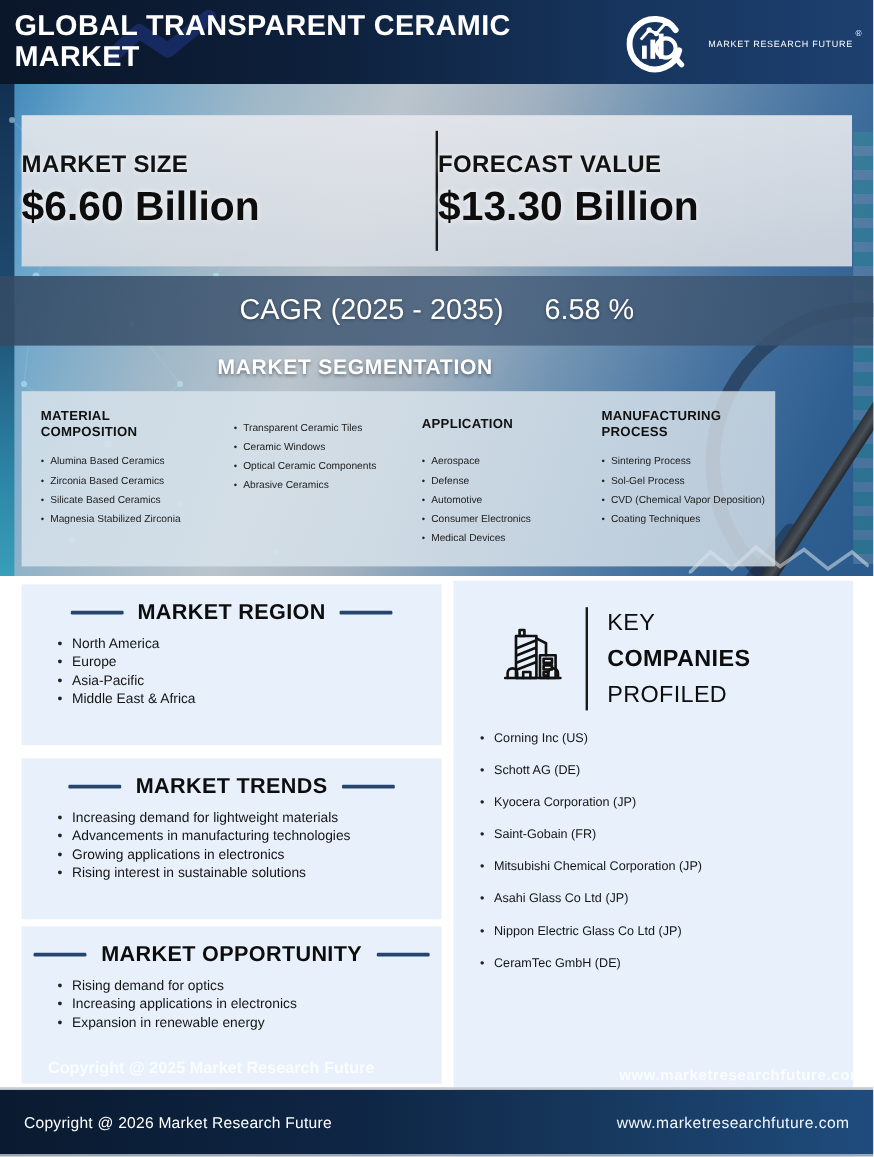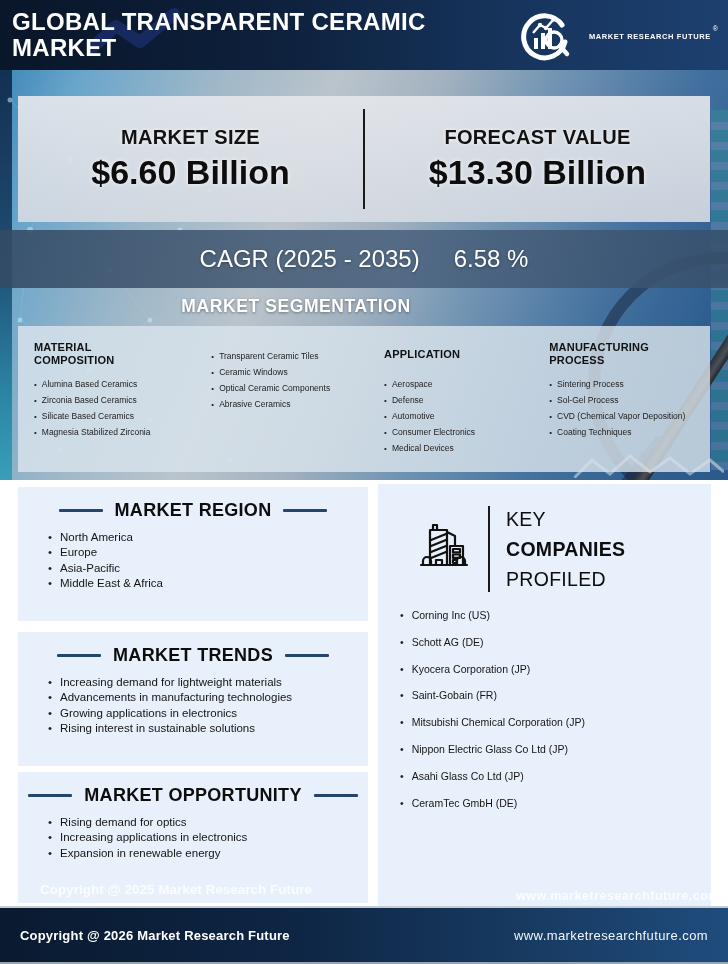--- a/index.html
+++ b/index.html
@@ -6,21 +6,21 @@
   body{width:728px;height:964px;overflow:hidden;font-family:"Liberation Sans",sans-serif;}
   .poster{position:relative;width:728px;height:964px;background:#ffffff;overflow:hidden;}
 
   
   .header{position:absolute;left:0;top:0;width:728px;height:70px;
     background:linear-gradient(90deg,#0a1629 0%,#0d1f3a 35%,#16345c 70%,#1d4070 100%);}
   .header-title{position:absolute;left:12px;top:9px;max-width:440px;color:#ffffff;
     font-size:24px;font-weight:bold;line-height:26px;letter-spacing:.3px;z-index:3;}
   .header-zigzag{position:absolute;left:88px;top:8px;z-index:1;opacity:.9;}
   .brand{position:absolute;right:10px;top:11px;display:flex;align-items:center;z-index:3;}
-  .brand-text{color:#ffffff;font-size:7.5px;font-weight:bold;letter-spacing:.6px;margin-left:18px;}
+  .brand-text{color:#ffffff;font-size:7.5px;font-weight:normal;letter-spacing:.6px;margin-left:18px;}
   .brand-reg{color:#ffffff;font-size:7px;vertical-align:super;position:relative;top:-8px;margin-left:2px;}
 
   
   .banner{position:absolute;left:0;top:70px;width:728px;height:410px;overflow:hidden;
     background:linear-gradient(112deg,#3e86b8 0%,#69a5cb 9%,#9db7c8 24%,#bac4cc 38%,#a3b2c0 50%,#7496b4 62%,#44719f 78%,#2f5f91 90%,#295a8b 100%);}
   .banner-left-edge{position:absolute;left:0;top:0;width:12px;height:100%;
     background:linear-gradient(180deg,#0a2140 0%,#123c62 45%,#1d7fa0 80%,#2a9bb5 100%);opacity:.85;}
   .plexus{position:absolute;left:0;top:0;opacity:.55;}
   .magnifier-ring{position:absolute;left:588px;top:182px;width:266px;height:266px;border-radius:50%;
     border:12px solid rgba(24,34,54,.5);box-sizing:border-box;}
@@ -28,38 +28,38 @@
     background:rgba(24,34,54,.45);transform:rotate(38deg);border-radius:6px;}
   .pencil{position:absolute;left:664px;top:200px;width:13px;height:330px;
     background:linear-gradient(90deg,#2c3138,#4a5058 55%,#23272c);transform:rotate(33deg);}
   .right-bars{position:absolute;right:0;top:40px;width:17px;height:360px;opacity:.6;
     background:repeating-linear-gradient(180deg,rgba(46,160,150,.55) 0 12px,rgba(235,245,248,.25) 12px 20px);}
   .chevrons{position:absolute;right:4px;bottom:2px;opacity:.45;}
 
   .stats-panel{position:absolute;left:18px;top:26px;width:692px;height:126px;
     background:linear-gradient(180deg,rgba(228,231,236,.92),rgba(214,219,226,.9));
     display:flex;align-items:center;justify-content:space-around;}
-  .stat{flex:1;text-align:center;}
+  .stat{flex:1;text-align:left;}
   .stat-label{font-size:20px;font-weight:bold;color:#121212;letter-spacing:.3px;
     text-shadow:0 0 4px rgba(255,255,255,.8);}
   .stat-value{font-size:34px;font-weight:bold;color:#0d0d0d;margin-top:4px;
     text-shadow:0 0 5px rgba(255,255,255,.85);}
   .stat-divider{width:2px;height:100px;background:#1a1a1a;flex:0 0 2px;}
 
   .cagr-band{position:absolute;left:0;top:160px;width:728px;height:58px;
     background:linear-gradient(90deg,rgba(52,74,100,.88),rgba(72,96,124,.85) 55%,rgba(56,80,108,.88));
     display:flex;align-items:center;justify-content:center;gap:34px;}
   .cagr-label,.cagr-value{color:#ffffff;font-size:24px;font-weight:normal;
     text-shadow:0 1px 3px rgba(0,0,0,.35);}
 
   .seg-title{position:absolute;left:0;top:226px;width:592px;text-align:center;
     color:#ffffff;font-size:17.5px;font-weight:bold;letter-spacing:.6px;
     text-shadow:0 1px 3px rgba(0,0,0,.4);}
 
-  .seg-panel{position:absolute;left:18px;top:256px;width:692px;height:146px;
+  .seg-panel{position:absolute;left:18px;top:256px;width:628px;height:146px;
     background:linear-gradient(90deg,rgba(214,226,235,.86),rgba(219,228,235,.8));
     box-sizing:border-box;padding:14px 8px 8px 8px;
     display:grid;grid-template-columns:1.08fr 1.05fr 1fr 1.05fr;column-gap:12px;}
   .seg-col{padding-left:8px;}
   .seg-heading{font-size:11px;font-weight:bold;color:#111111;line-height:13px;
     max-width:122px;min-height:28px;display:flex;align-items:center;letter-spacing:.2px;}
   .seg-list{margin:12px 0 0 0;padding:0;list-style:none;}
   .seg-list li{font-size:8.5px;color:#1c1c1c;line-height:9.5px;margin-bottom:6.5px;display:flex;}
   .seg-list li::before{content:"•";font-size:8px;margin-right:5px;color:#222;}
 
@@ -90,21 +90,21 @@
 
   .watermark{position:absolute;font-weight:bold;color:rgba(255,255,255,.8);white-space:nowrap;}
   .wm-left{left:40px;top:402px;font-size:13.5px;}
   .wm-right{left:516px;top:409px;font-size:12.5px;letter-spacing:.5px;}
 
   
   .footer{position:absolute;left:0;top:906px;width:728px;height:58px;box-sizing:border-box;
     border-top:2px solid #c7ccd2;border-bottom:2px solid #9aa4ae;
     background:linear-gradient(90deg,#0a1a30 0%,#0e2544 40%,#17395f 70%,#1f4c7d 100%);
     display:flex;align-items:center;justify-content:space-between;padding:0 20px;}
-  .footer-copyright{color:#ffffff;font-size:13px;font-weight:bold;letter-spacing:.2px;}
+  .footer-copyright{color:#ffffff;font-size:13px;font-weight:normal;letter-spacing:.2px;}
   .footer-site{color:#f2f6fa;font-size:13px;font-weight:400;letter-spacing:.4px;}
 </style>
 </head>
 <body>
 
 <div class="poster">
 
   <div class="header">
     <svg class="header-zigzag" width="120" height="54" viewBox="0 0 120 54">
       <polyline points="4,40 28,18 52,34 86,6" fill="none" stroke="#1b2f6e" stroke-width="12" stroke-linejoin="round" stroke-linecap="round" opacity="0.85"></polyline>
@@ -300,22 +300,22 @@
           <div class="t-bold">COMPANIES</div>
           <div>PROFILED</div>
         </div>
       </div>
       <ul class="companies-list">
         <li>Corning Inc (US)</li>
         <li>Schott AG (DE)</li>
         <li>Kyocera Corporation (JP)</li>
         <li>Saint-Gobain (FR)</li>
         <li>Mitsubishi Chemical Corporation (JP)</li>
+        <li>Asahi Glass Co Ltd (JP)</li>
         <li>Nippon Electric Glass Co Ltd (JP)</li>
-        <li>Asahi Glass Co Ltd (JP)</li>
         <li>CeramTec GmbH (DE)</li>
       </ul>
     </div>
 
     <div class="watermark wm-left">Copyright @ 2025 Market Research Future</div>
     <div class="watermark wm-right">www.marketresearchfuture.com</div>
   </div>
 
   <div class="footer">
     <span class="footer-copyright">Copyright @ 2026 Market Research Future</span>

